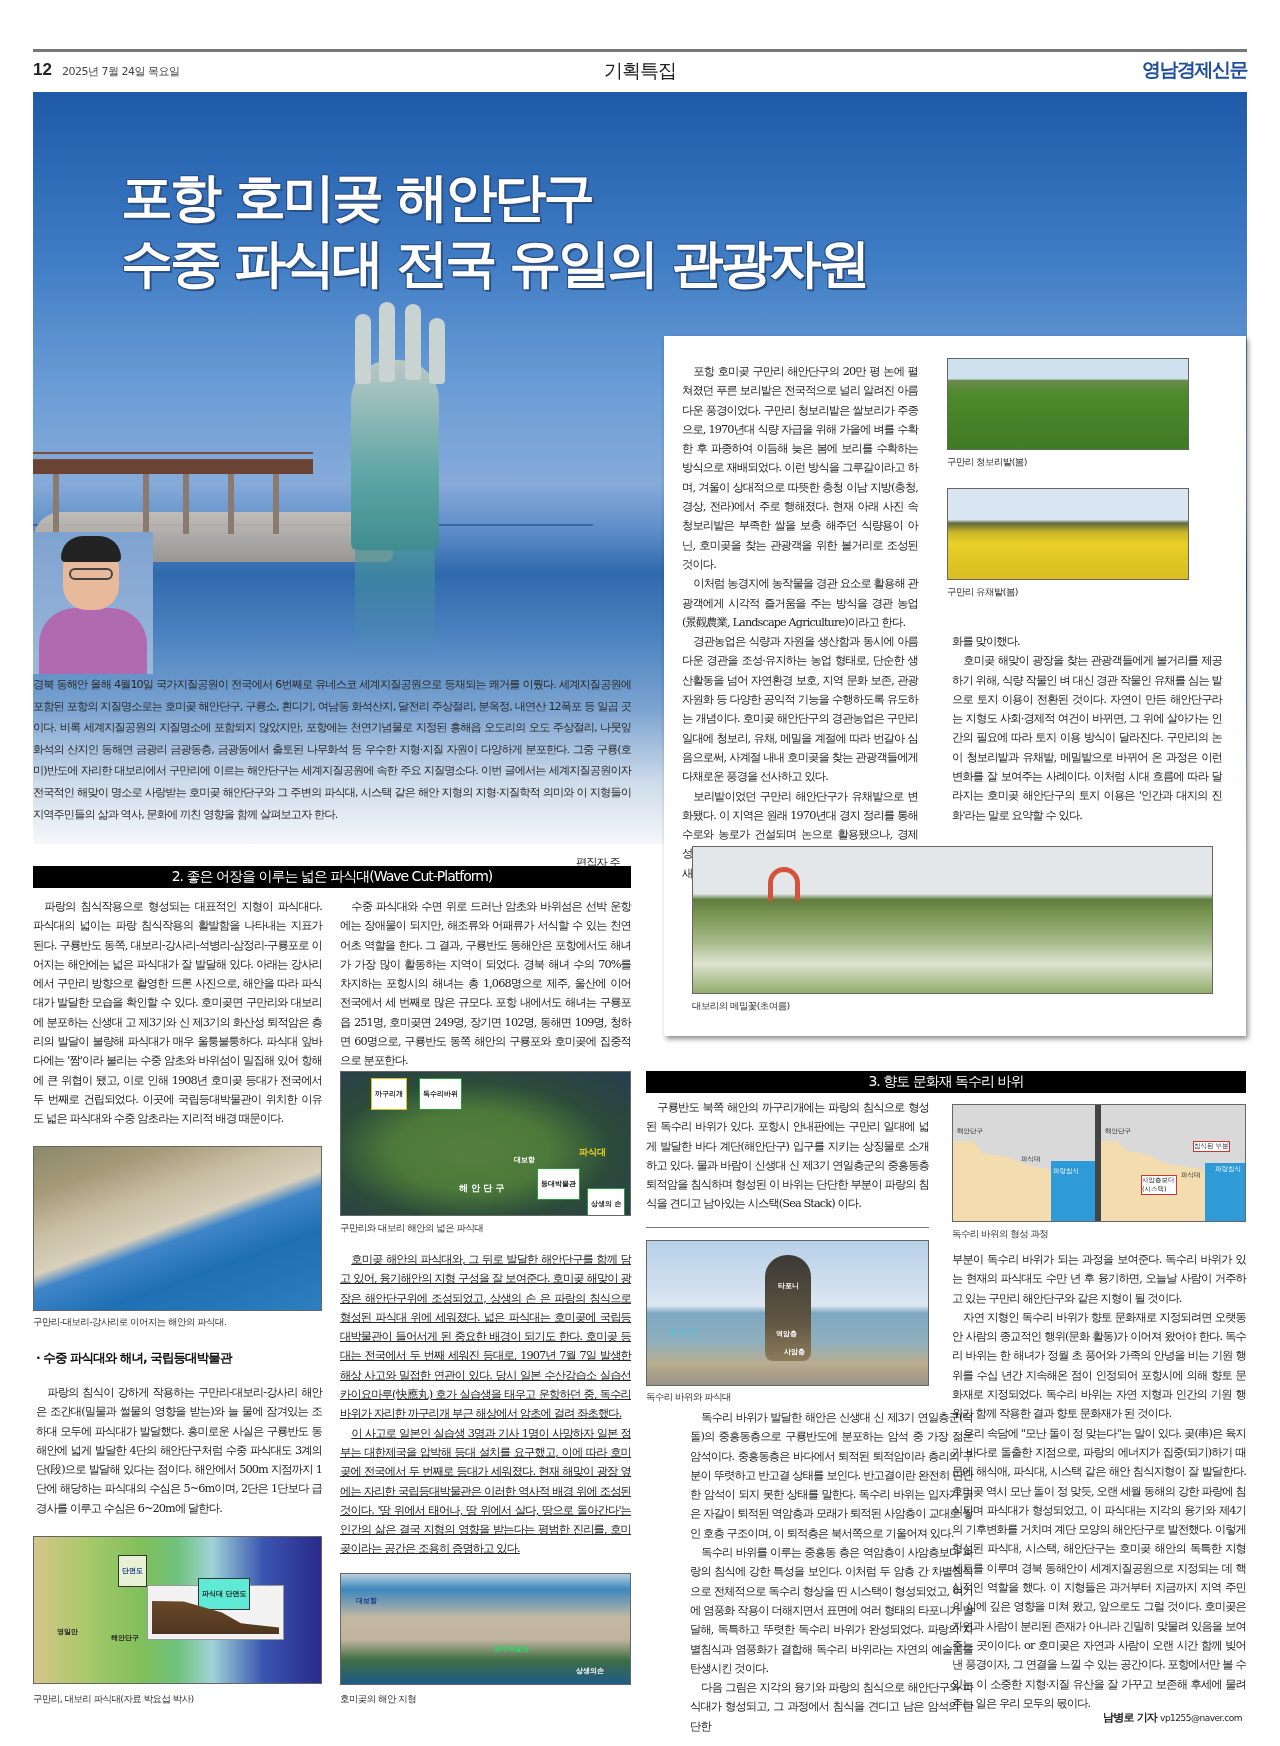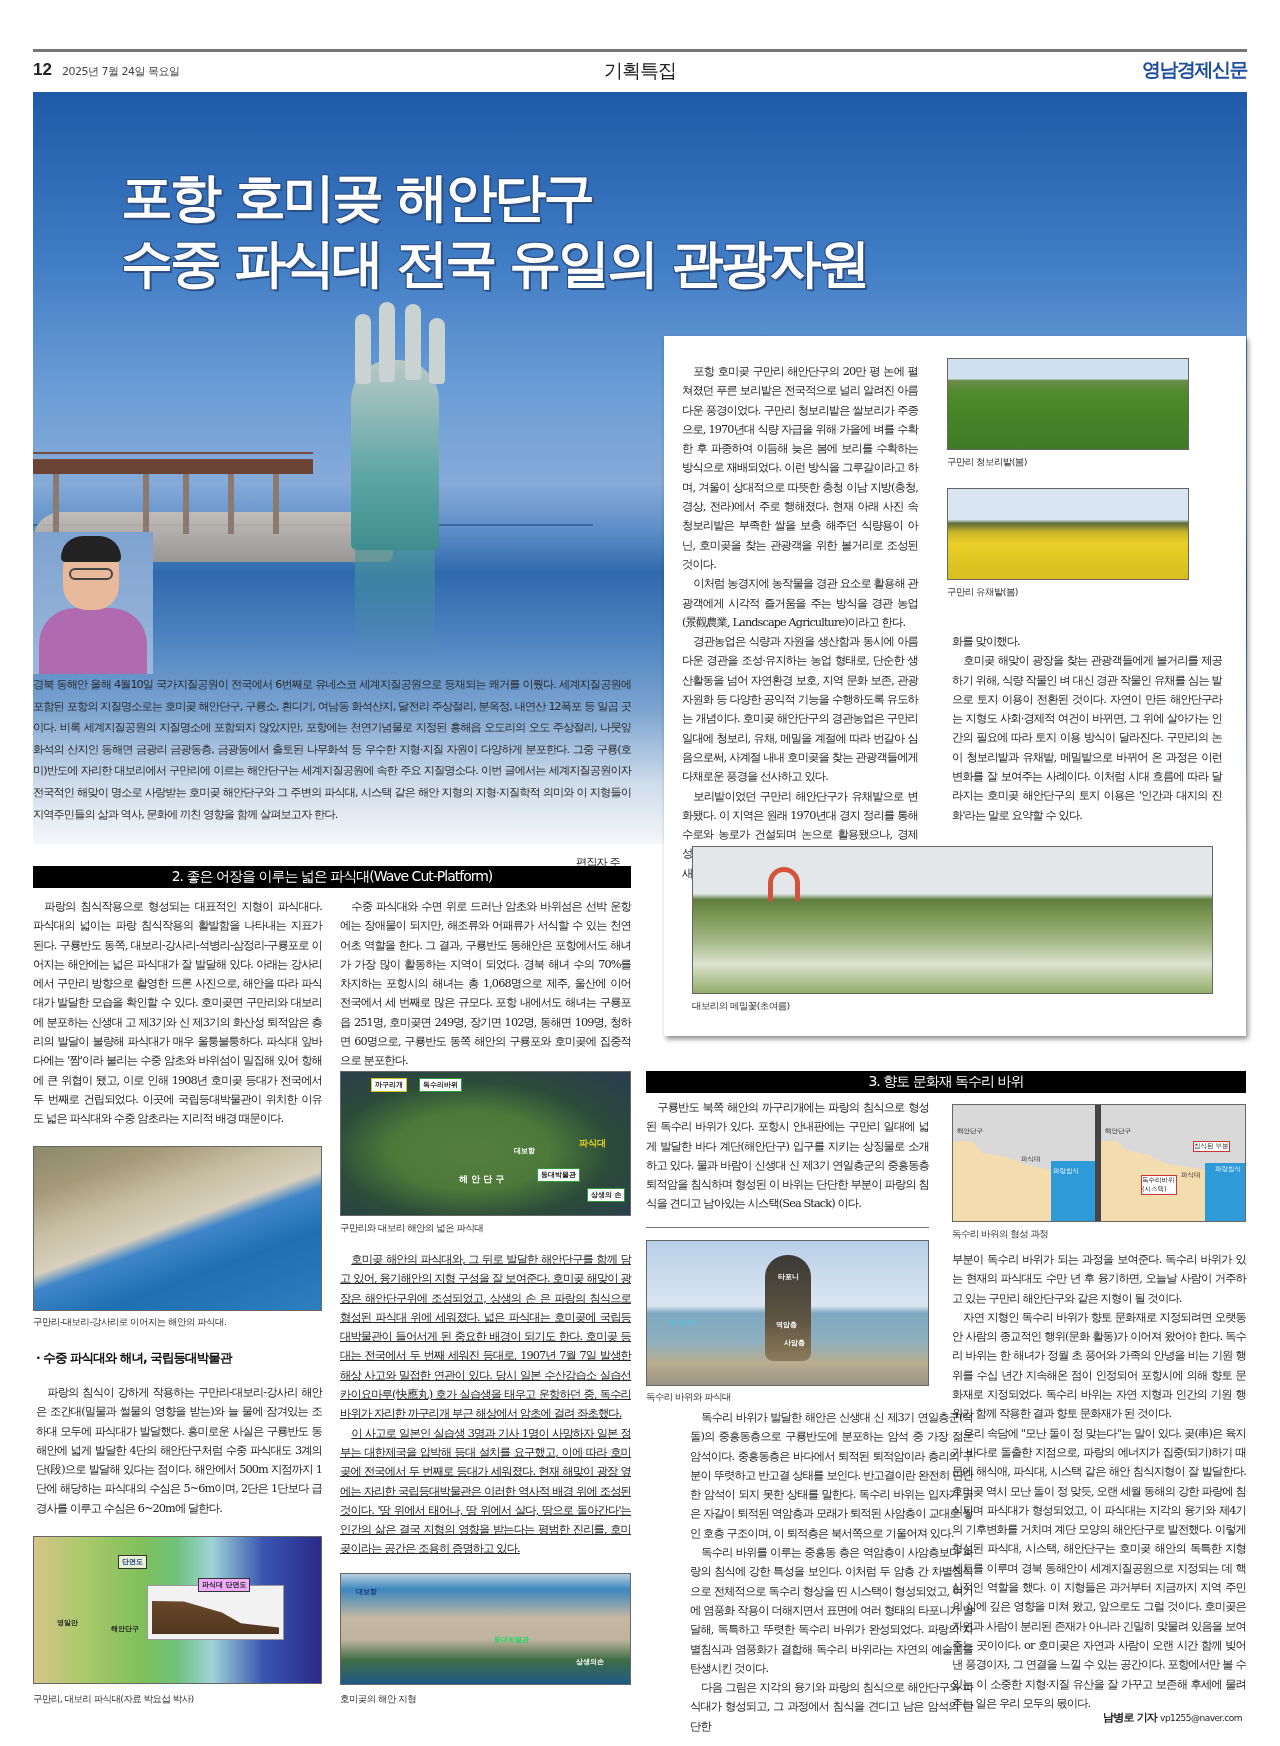--- a/index.html
+++ b/index.html
@@ -70,21 +70,21 @@
   .subhead { position: absolute; left: 36px; top: 1350px; font: bold 12.5px "DejaVu Sans", sans-serif; letter-spacing: -0.9px; color: #111; }
 
   .ph-drone { background: linear-gradient(160deg, #8b8a6a 0%, #a59a78 18%, #c8bea3 34%, #d9d0bc 48%, #3f86c8 54%, #1f6fb4 70%, #2d7fbf 100%); }
   .ph-map { background: radial-gradient(ellipse at 45% 55%, #557f3e 0%, #4c7a3a 35%, #2c4b3a 62%, #293c4f 100%); }
   .ph-stack { background: linear-gradient(180deg, #b8d0e8 0%, #dbe6f1 45%, #7ea8c1 50%, #8fb0be 70%, #b9ad8f 85%, #9a9284 100%); }
   .stack-rock { position: absolute; left: 118px; top: 14px; width: 46px; height: 106px; background: linear-gradient(180deg,#3b3a36,#5e5442 60%,#8c7b5a); border-radius: 22px 22px 8px 8px; }
   .ph-diagram { background: #d6d6d6; }
   .ph-bathy { background: linear-gradient(90deg, #d6c58a 0%, #a9c96a 18%, #7fbf5a 38%, #6fc27d 50%, #9fd3d6 62%, #3955b0 80%, #2a2a8a 100%); }
   .ph-lighthouse { background: linear-gradient(180deg, #b8cfe0 0%, #3d87bd 14%, #c4b8a3 40%, #bfb39e 60%, #3f6e45 78%, #1e5a86 100%); }
 
-  .map-label { position: absolute; font: bold 7px "DejaVu Sans", sans-serif; padding: 1px 3px; text-align: center; }
+  .map-label { position: absolute; font: bold 7px "DejaVu Sans", sans-serif; padding: 10px 3px; text-align: center; }
   .diagram-half { position: absolute; top: 0; bottom: 0; background: #d9d9d9; }
   .diagram-land { position: absolute; background: #f3dcae; }
   .diagram-sea { position: absolute; background: #2f9ad8; }
   .dlabel { position: absolute; font: 6.5px "DejaVu Sans", sans-serif; color: #222; }
   .profile-box { position: absolute; left: 113px; top: 48px; width: 137px; height: 55px; background: #f2f2f2; border: 1px solid #999; }
   .profile-fill { position: absolute; left: 4px; right: 4px; bottom: 5px; height: 36px; background: linear-gradient(180deg,#6b4a2a,#4f361e); clip-path: polygon(0 8%, 25% 10%, 40% 25%, 55% 40%, 70% 70%, 100% 82%, 100% 100%, 0 100%); }
 
   .byline { position: absolute; left: 1103px; top: 1710px; font: bold 11px "DejaVu Sans", sans-serif; letter-spacing: -0.8px; color: #222; }
   .byline-mail { font: normal 9px "DejaVu Sans", sans-serif; letter-spacing: -0.5px; }
   .divider { position: absolute; left: 646px; top: 1227px; width: 283px; height: 1px; background: #777; }
@@ -182,21 +182,21 @@
 <div class="col-c body-text">
   <p>호미곶 해안의 파식대와, 그 뒤로 발달한 해안단구를 함께 담고 있어, 융기해안의 지형 구성을 잘 보여준다. 호미곶 해맞이 광장은 해안단구위에 조성되었고, 상생의 손 은 파랑의 침식으로 형성된 파식대 위에 세워졌다. 넓은 파식대는 호미곶에 국립등대박물관이 들어서게 된 중요한 배경이 되기도 한다. 호미곶 등대는 전국에서 두 번째 세워진 등대로, 1907년 7월 7일 발생한 해상 사고와 밀접한 연관이 있다. 당시 일본 수산강습소 실습선 카이요마루(快應丸) 호가 실습생을 태우고 운항하던 중, 독수리 바위가 자리한 까구리개 부근 해상에서 암초에 걸려 좌초했다.</p>
   <p>이 사고로 일본인 실습생 3명과 기사 1명이 사망하자 일본 정부는 대한제국을 압박해 등대 설치를 요구했고, 이에 따라 호미곶에 전국에서 두 번째로 등대가 세워졌다. 현재 해맞이 광장 옆에는 자리한 국립등대박물관은 이러한 역사적 배경 위에 조성된 것이다. '땅 위에서 태어나, 땅 위에서 살다, 땅으로 돌아간다'는 인간의 삶은 결국 지형의 영향을 받는다는 평범한 진리를, 호미곶이라는 공간은 조용히 증명하고 있다.</p>
 </div>
 
 <div class="photo ph-bathy" style="left:33px;top:1536px;width:289px;height:148px">
   <span class="map-label" style="left:84px;top:18px;background:#e8f0d6;color:#1b3e84;border:1px solid #333">단면도</span>
   <span class="map-label" style="left:20px;top:80px;color:#222">영일만</span>
   <span class="map-label" style="left:74px;top:86px;color:#222">해안단구</span>
   <div class="profile-box">
-    <span class="map-label" style="left:50px;top:-8px;background:#f0abfc;color:#222;border:1px solid #333">파식대 단면도</span>
+    <span class="map-label" style="left:50px;top:-8px;background:#5eead4;color:#222;border:1px solid #333">파식대 단면도</span>
     <div class="profile-fill"></div>
   </div>
 </div>
 <div class="caption" style="left:33px;top:1693px">구만리, 대보리 파식대(자료 박요섭 박사)</div>
 
 <div class="photo ph-lighthouse" style="left:340px;top:1573px;width:291px;height:112px">
   <span class="map-label" style="left:12px;top:12px;color:#1b3e84">대보항</span>
   <span class="map-label" style="left:150px;top:60px;color:#2fd36a">등대박물관</span>
   <span class="map-label" style="left:232px;top:82px;color:#fff">상생의손</span>
 </div>
@@ -215,21 +215,21 @@
     <span class="dlabel" style="left:4px;top:22px">해안단구</span>
     <span class="dlabel" style="left:68px;top:50px">파식대</span>
     <span class="dlabel" style="left:100px;top:62px;color:#fff">파랑침식</span>
   </div>
   <div style="position:absolute;left:142px;top:0;width:6px;bottom:0;background:#444"></div>
   <div class="diagram-half" style="left:148px;right:0">
     <div class="diagram-land" style="left:0;top:36px;width:104px;bottom:0;clip-path:polygon(0 0,15% 0,25% 12%,45% 17%,62% 28%,100% 36%,100% 100%,0 100%)"></div>
     <div class="diagram-sea" style="left:104px;top:58px;right:0;bottom:0"></div>
     <span class="dlabel" style="left:4px;top:22px">해안단구</span>
     <span class="dlabel" style="left:92px;top:36px;background:#fff;border:1px solid #c33">침식된 부분</span>
-    <span class="dlabel" style="left:40px;top:70px;background:#fff;border:1px solid #c33;width:36px">독수리바위 (시스택)</span>
+    <span class="dlabel" style="left:40px;top:70px;background:#fff;border:1px solid #c33;width:36px">사암층보다 (시스택)</span>
     <span class="dlabel" style="left:80px;top:66px">파식대</span>
     <span class="dlabel" style="left:114px;top:60px;color:#fff">파랑침식</span>
   </div>
 </div>
 <div class="caption" style="left:952px;top:1228px">독수리 바위의 형성 과정</div>
 
 <div class="photo ph-stack" style="left:646px;top:1240px;width:283px;height:146px">
   <div class="stack-rock"></div>
   <span class="map-label" style="left:128px;top:30px;color:#fff">타포니</span>
   <span class="map-label" style="left:126px;top:78px;color:#fff">역암층</span>

